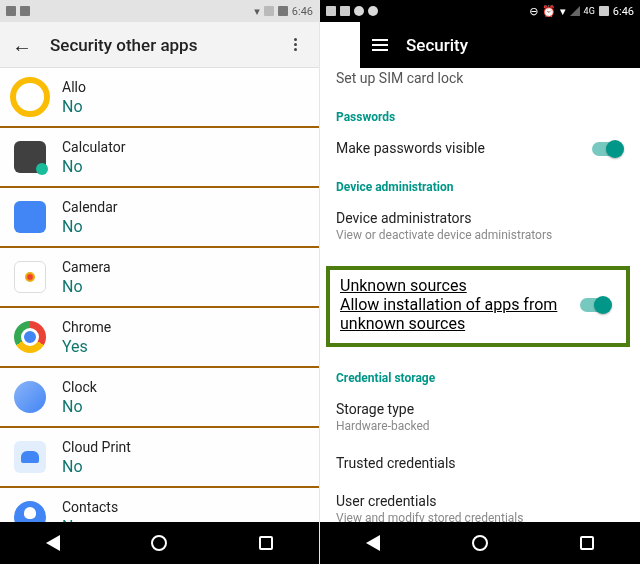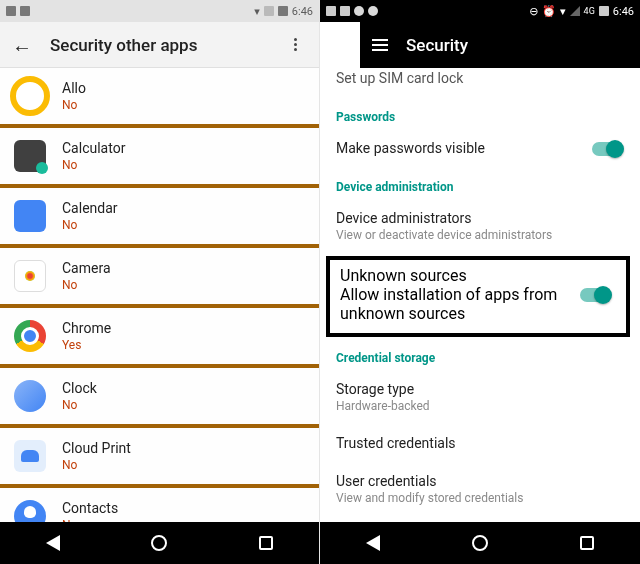--- a/index.html
+++ b/index.html
@@ -21,24 +21,24 @@
   
   .appbar { height: 46px; display:flex; align-items:center; padding:0 12px; gap:18px; }
   .appbar.light { background:#f3f3f3; color:#222; border-bottom:1px solid #e0e0e0; }
   .appbar.dark  { background:#000; color:#fff;margin-left:40px; }
   .appbar .title { font-size:17px; font-weight:500; flex:1; }
   .appbar.dark .title { font-size:17px; font-weight:500; }
   .appbar .action { width:24px; text-align:right; }
 
   
   .list { flex:1; overflow:hidden; background:#fefefe; }
-  .row { display:flex; align-items:center; padding:10px 14px; border-bottom:4px solid #a16207; min-height:60px; gap:16px; }
+  .row { display:flex; align-items:center; padding:10px 14px; border-bottom:2px solid #a16207; min-height:60px; gap:16px; }
   .row .texts { display:flex; flex-direction:column; }
   .row .name { font-size:14px; color:#222; }
-  .row .sub  { font-size:12px; color:#c2410c; margin-top:2px; }
+  .row .sub  { font-size:16px; color:#0f766e; margin-top:2px; }
   .appicon { width:32px; height:32px; border-radius:6px; display:flex; align-items:center; justify-content:center; font-size:16px; color:#fff; position:relative; }
   .ic-allo { background:#ffffff; border-radius:50%; }
   .ic-allo::after{content:"";width:28px;height:28px;border:6px solid #fbbc04;border-radius:50%;position:absolute;}
   .ic-calc { background:#404040; }
   .ic-calc::after{content:"";width:12px;height:12px;background:#1abc9c;border-radius:50%;position:absolute;right:-2px;bottom:-2px;}
   .ic-cal { background:#4285f4; }
   .ic-cam { background:#fff; border:1px solid #ddd; }
   .ic-cam::after{content:"";width:10px;height:10px;border-radius:50%;background:radial-gradient(circle,#ea4335 30%,#fbbc04 60%,#34a853 90%);position:absolute;}
   .ic-chrome { background:#fff; border-radius:50%; background: conic-gradient(#ea4335 0 120deg,#fbbc04 120deg 240deg,#34a853 240deg 360deg); }
   .ic-chrome::after{content:"";width:12px;height:12px;background:#4285f4;border:3px solid #fff;border-radius:50%;position:absolute;}
@@ -50,21 +50,21 @@
 
   
   .settings { flex:1; overflow:hidden; padding:0 4px 0 0; }
   .shead { color:#009688; font-size:12px; font-weight:700; padding:12px 16px 6px; }
   .sitem { padding:10px 16px 12px; position:relative; }
   .sitem .t { font-size:14px; color:#222; }
   .sitem .s { font-size:12px; color:#8a8a8a; margin-top:2px; }
   .sitem.cut .t { color:#555; margin-top:-8px; }
   .toggle { position:absolute; right:14px; top:50%; transform:translateY(-50%); width:30px; height:14px; border-radius:7px; background:#77c9bf; }
   .toggle::after{content:"";width:18px;height:18px;border-radius:50%;background:#009688;position:absolute;right:-2px;top:-2px;box-shadow:0 1px 2px rgba(0,0,0,.3);}
-  .hl { border:4px solid #000000; margin:2px 6px; padding:6px 10px 10px; position:relative; }
+  .hl { border:4px solid #4d7c0f; margin:12px 6px; padding:6px 10px 10px; position:relative;text-decoration:underline; }
   .hl .toggle { right:6px; }
 
   
   .navbar { height:42px; background:#000; display:flex; align-items:center; justify-content:space-around; }
   .nav-tri { width:0;height:0;border-top:8px solid transparent;border-bottom:8px solid transparent;border-right:14px solid #fff; }
   .nav-circ{ width:16px;height:16px;border:2px solid #fff;border-radius:50%; }
   .nav-sq  { width:14px;height:14px;border:2px solid #fff;border-radius:2px; }
 
   .dots { display:flex; flex-direction:column; gap:2px; align-items:center;}
   .dots span{width:3px;height:3px;background:#444;border-radius:50%;}

